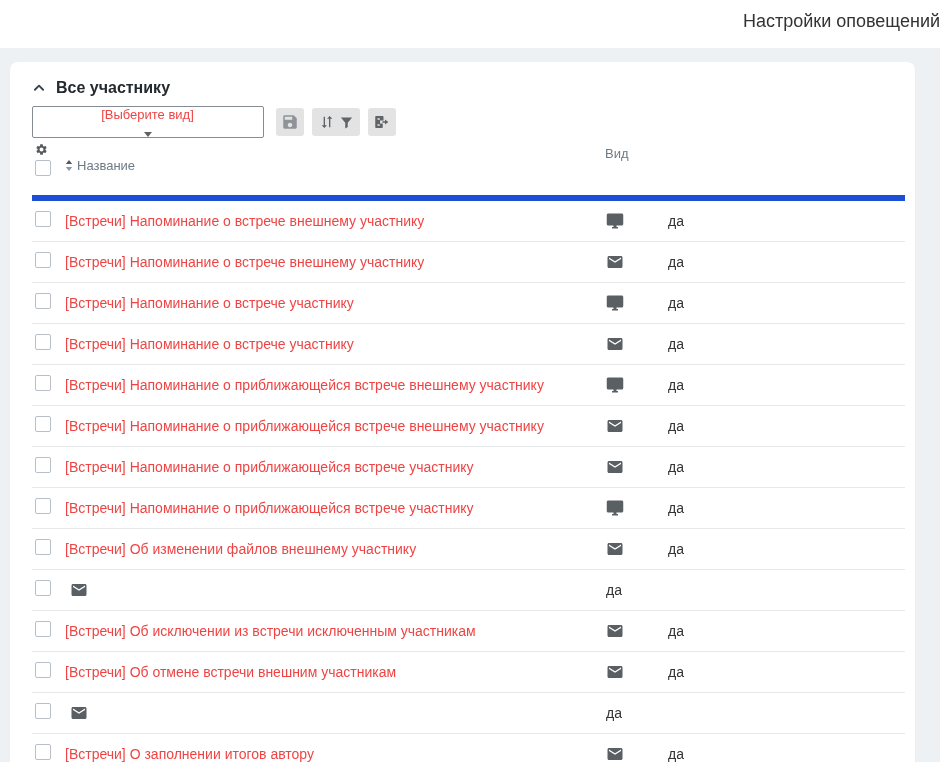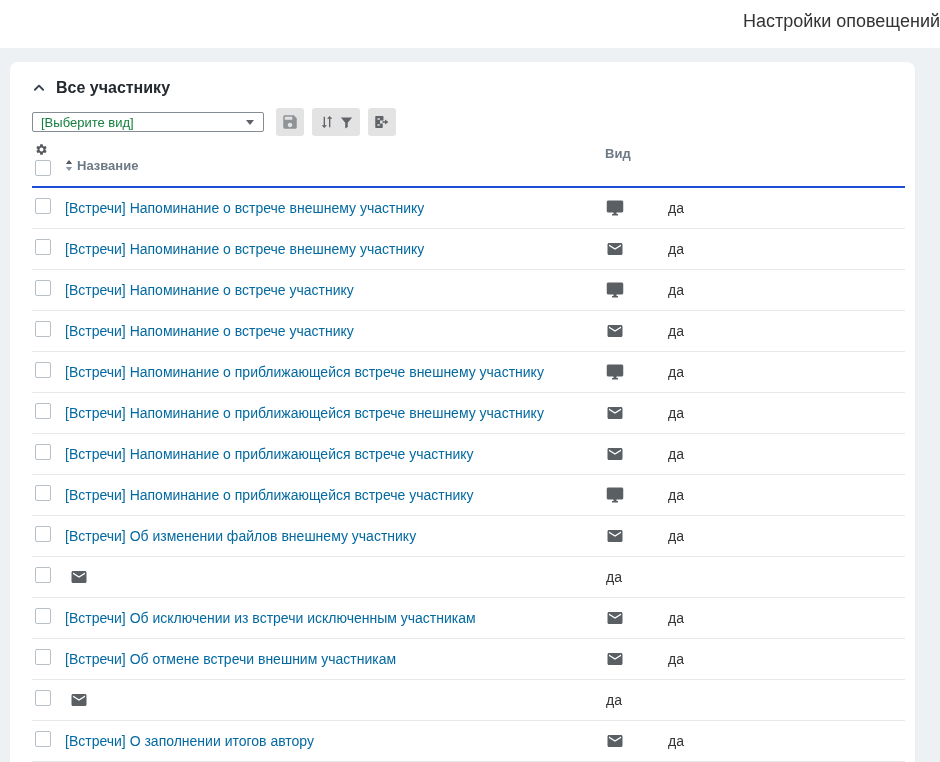--- a/index.html
+++ b/index.html
@@ -25,57 +25,58 @@
     padding: 17px 10px 0 22px;
     box-shadow: 0 1px 2px rgba(0,0,0,.04);
   }
 
   .section-header { display: flex; align-items: center; }
   .collapse-btn { width: 14px; height: 14px; margin-right: 10px; cursor: pointer; display: flex; align-items: center; justify-content: center; }
   .section-title { font-size: 16px; font-weight: 700; color: #24292e; }
 
   .toolbar { display: flex; align-items: center; margin-top: 11px; height: 28px; }
   .select {
-    width: 232px; height: 20px;
+    width: 232px; height: 32px;
     border: 1px solid #858c93; border-radius: 2px;
     background: #fff;
     display: flex; align-items: center; justify-content: space-between;
     padding: 0 9px 0 8px;
-    font-size: 13px; color: #15803d;
+    font-size: 13px; color: #ef4444;
     cursor: pointer;
+    flex-direction: column;
   }
   .caret-down { width: 0; height: 0; border-left: 4px solid transparent; border-right: 4px solid transparent; border-top: 5px solid #5f6368; }
   .tbtn {
     height: 28px; min-width: 28px;
     background: #e3e3e3; border-radius: 3px;
     display: flex; align-items: center; justify-content: center;
     cursor: pointer; border: none;
   }
   .tbtn.first { margin-left: 12px; }
   .tbtn + .tbtn { margin-left: 8px; }
   .tbtn.double { width: 48px; gap: 4px; }
 
   .grid-cols { display: grid; grid-template-columns: 30px 536px 62px 1fr; }
 
-  .table-header { margin-top: 7px; border-bottom: 2px solid #1d4ed8; padding-bottom: 10px; align-items: end; font-weight: bold; }
+  .table-header { margin-top: 7px; border-bottom: 6px solid #1d4ed8; padding-bottom: 19px; align-items: end; }
   .head-first { display: flex; flex-direction: column; align-items: flex-start; gap: 4px; padding-left: 3px; }
   .head-name { position: relative; display: flex; align-items: center; padding-left: 3px; margin-bottom: 3px; }
   .sort-arrows { display: inline-flex; flex-direction: column; margin-right: 4px; line-height: 0; cursor: pointer; }
   .col-label { font-size: 13px; color: #6d7a86; }
   .head-type { margin-bottom: 14px; padding-left: 7px; }
   .head-can  { margin-bottom: 3px; padding-left: 8px; }
 
   .row { height: 41px; align-items: center; border-bottom: 1px solid #e6e8ea; }
   .checkbox {
     width: 16px; height: 16px;
     border: 1px solid #b9bfc6; border-radius: 2px;
     background: #fff; cursor: pointer; display: inline-block;
   }
   .row .checkbox { margin-left: 3px; }
-  .row-link { font-size: 14px; color: #0369a1; text-decoration: none; padding-left: 3px; cursor: pointer; white-space: nowrap; overflow: hidden; }
+  .row-link { font-size: 14px; color: #ef4444; text-decoration: none; padding-left: 3px; cursor: pointer; white-space: nowrap; overflow: hidden; }
   .type-cell { display: flex; align-items: center; padding-left: 8px; }
   .can-cell { font-size: 14px; color: #333; padding-left: 8px; }
 
   svg { display: block; }
 </style>
 </head>
 <body>
 
 <div class="page-header">
   <div class="page-title">Настройки оповещений</div>

